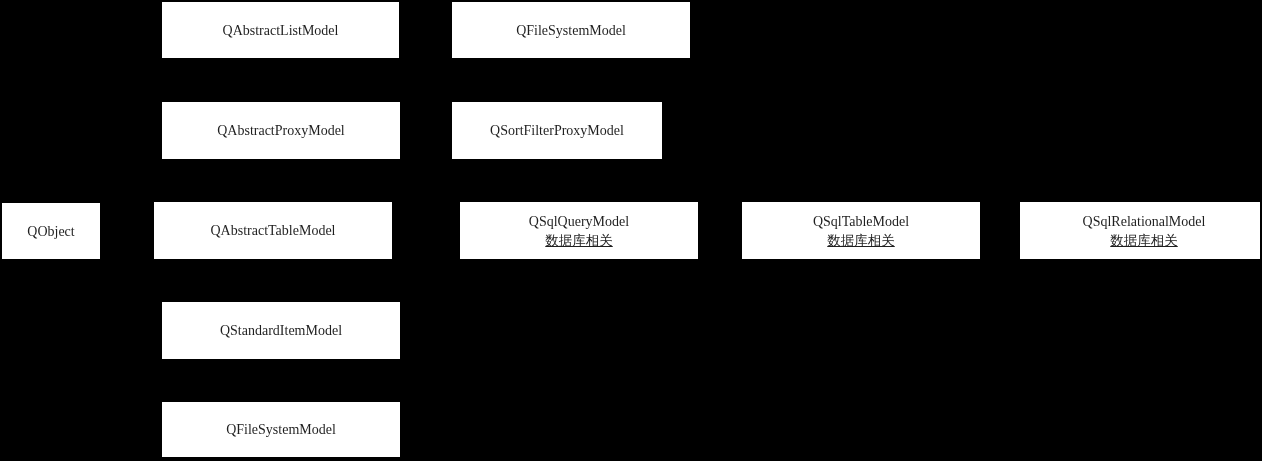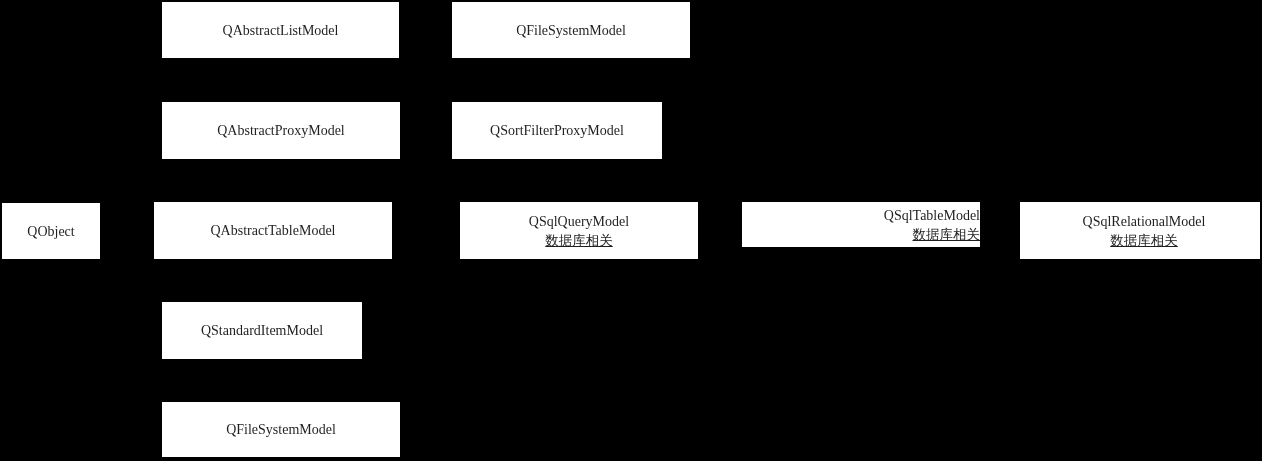--- a/index.html
+++ b/index.html
@@ -29,26 +29,26 @@
     box-sizing: border-box;
   }
   .class-box .label    { display: block; }
   .class-box .sublabel { display: block; font-size: 13.5px; text-decoration: underline; }
 
   
   .b-qobject              { left: 2px;    top: 203px; width: 98px;  height: 56px; }
   .b-qabstractlistmodel   { left: 162px;  top: 2px;   width: 237px; height: 56px; }
   .b-qabstractproxymodel  { left: 162px;  top: 102px; width: 238px; height: 57px; align-items: center; }
   .b-qabstracttablemodel  { left: 154px;  top: 202px; width: 238px; height: 57px; }
-  .b-qstandarditemmodel   { left: 162px;  top: 302px; width: 200px; height: 57px; }
+  .b-qstandarditemmodel   { left: 162px;  top: 302px; width: 238px; height: 57px; }
   .b-qfilesystemmodel     { left: 162px;  top: 402px; width: 238px; height: 55px; }
   .b-qstringlistmodel     { left: 452px;  top: 2px;   width: 238px; height: 56px; }
   .b-qsortfilterproxymodel{ left: 452px;  top: 102px; width: 210px; height: 57px; }
   .b-qsqlquerymodel       { left: 452px;  top: 202px; width: 238px; height: 57px; margin-left: 8px; }
-  .b-qsqltablemodel       { left: 742px;  top: 202px; width: 238px; height: 45px; align-items: flex-end; }
+  .b-qsqltablemodel       { left: 742px;  top: 202px; width: 238px; height: 57px; }
   .b-qsqlrelationalmodel  { left: 1020px; top: 202px; width: 240px; height: 57px; padding-left: 8px; }
 </style>
 </head>
 <body>
 
 <div class="diagram">
 
   <div class="class-box b-qobject">
     <span class="label">QObject</span>
   </div>

